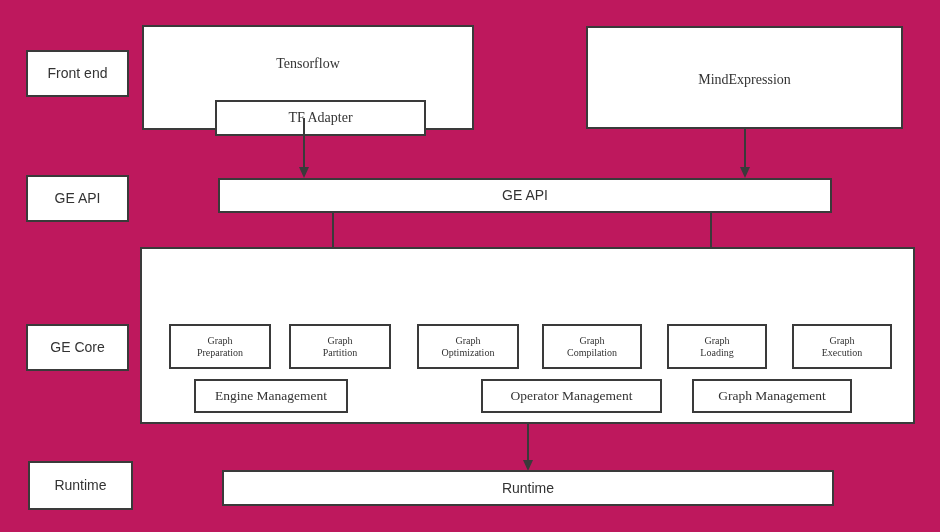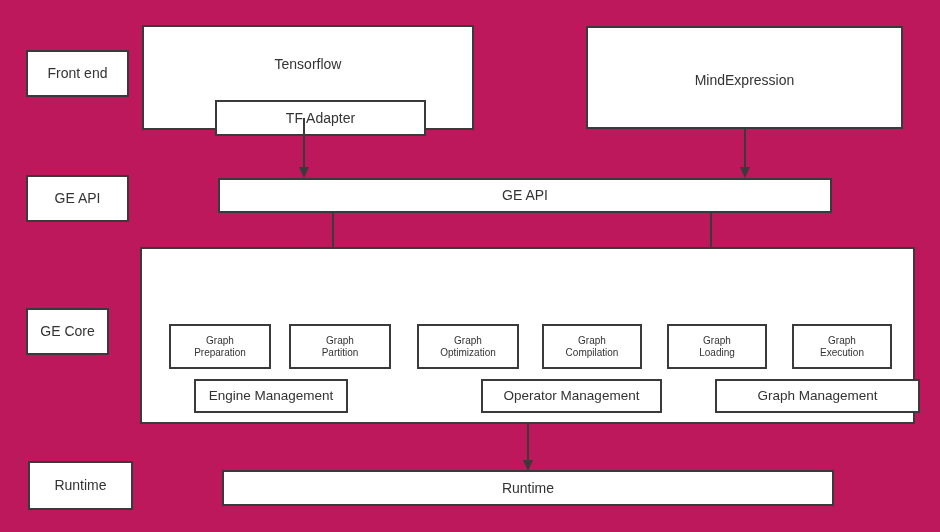--- a/index.html
+++ b/index.html
@@ -38,20 +38,21 @@
   .layer-label {
     font-size: 14px;
   }
 
   
   .panel {
     position: absolute;
     background: #ffffff;
     border: 2px solid #3a3a3a;
     box-sizing: border-box;
+    font-family: Liberation Serif, serif;
   }
   .panel-title {
     position: absolute;
     left: 0;
     right: 0;
     text-align: center;
     color: #333333;
     font-size: 14px;
   }
 
@@ -83,21 +84,21 @@
 </style>
 </head>
 <body>
 
 <div id="canvas">
 
   <div class="box layer-label" style="left:26px; top:50px; width:103px; height:47px;">Front end</div>
 
   <div class="box layer-label" style="left:26px; top:175px; width:103px; height:47px;">GE API</div>
 
-  <div class="box layer-label" style="left:26px; top:308px; width:83px; height:47px;">GE Core</div>
+  <div class="box layer-label" style="left:26px; top:324px; width:103px; height:47px;">GE Core</div>
 
   <div class="box layer-label" style="left:28px; top:461px; width:105px; height:49px;">Runtime</div>
 
   <div class="panel" style="left:142px; top:25px; width:332px; height:105px;">
     <div class="panel-title" style="top:29px;">Tensorflow</div>
     <div class="box wide-box" style="left:71px; top:73px; width:211px; height:36px;">TF Adapter</div>
   </div>
 
   <div class="panel" style="left:586px; top:26px; width:317px; height:103px;">
     <div class="panel-title" style="top:44px;">MindExpression</div>
@@ -144,21 +145,21 @@
     <div class="box module-box" style="left:525px; top:75px; width:100px; height:45px;">Graph
 Loading</div>
 
     <div class="box module-box" style="left:650px; top:75px; width:100px; height:45px;">Graph
 Execution</div>
 
     <div class="box mgmt-box" style="left:52px; top:130px; width:154px; height:34px;">Engine Management</div>
 
     <div class="box mgmt-box" style="left:299px; top:130px; width:181px; height:34px;margin-left:40px;">Operator Management</div>
 
-    <div class="box mgmt-box" style="left:573px; top:130px; width:205px; height:34px;">Graph Management</div>
+    <div class="box mgmt-box" style="left:550px; top:130px; width:160px; height:34px;">Graph Management</div>
   </div>
 
   <div class="arrow" style="left:527px; top:424px; width:2px; height:47px;">
     <div class="arrow-line" style="height:36px;"></div>
     <div class="arrow-head" style="top:36px;"></div>
   </div>
 
   <div class="box wide-box" style="left:222px; top:470px; width:612px; height:36px;">Runtime</div>
 
 </div>

